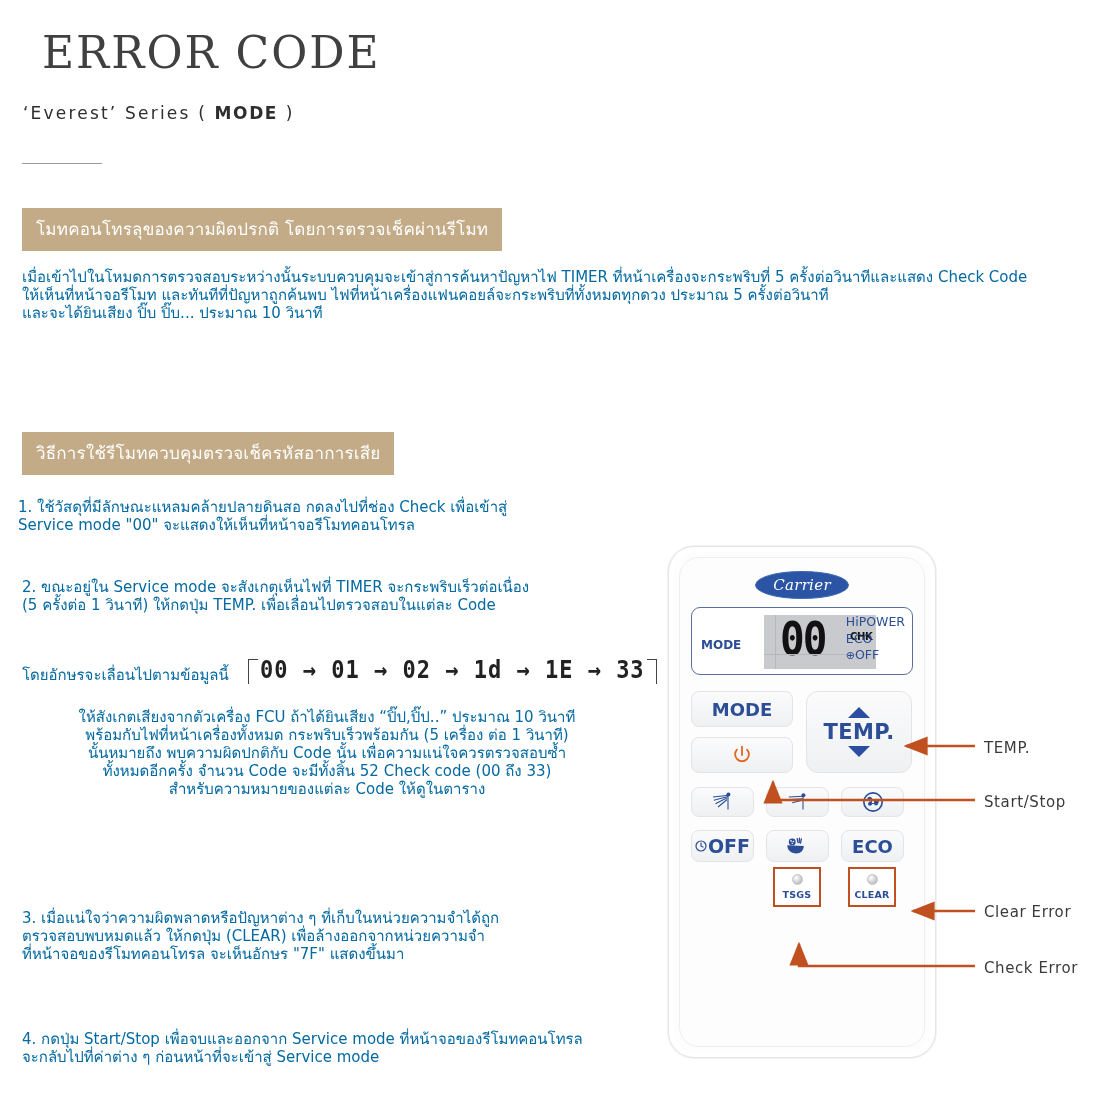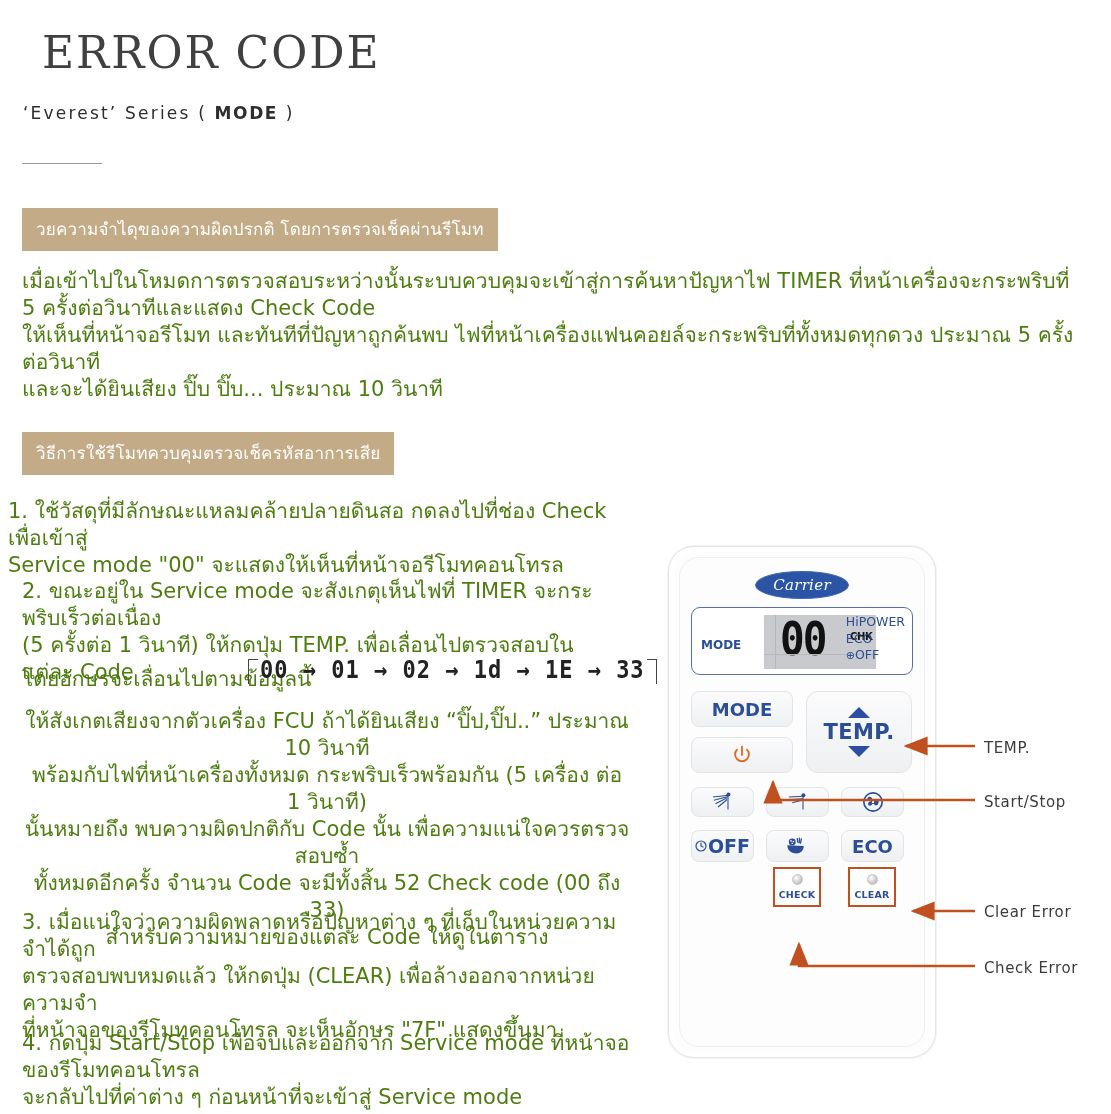--- a/index.html
+++ b/index.html
@@ -39,27 +39,27 @@
     letter-spacing:.2px;
     padding:7px 14px 9px 14px;
     box-sizing:border-box;
     white-space:nowrap;
   }
   #band-1{left:22px;top:208px;}
   #band-2{left:22px;top:432px;}
   
   .para{
     position:absolute;
-    font-size:21px;
-    line-height:27px;
-    color:#4d7c0f;
+    font-size:15px;
+    line-height:18px;
+    color:#0369a1;
     white-space:pre-line;
   }
   #para-intro{left:22px;top:268px;width:1060px;}
-  #para-1{left:8px;top:498px;width:600px;}
+  #para-1{left:18px;top:498px;width:600px;}
   #para-2{left:22px;top:578px;width:600px;}
   #para-seq-label{left:22px;top:666px;}
   #para-3{left:22px;top:708px;width:610px;text-align:center;}
   #para-4{left:22px;top:909px;width:610px;}
   #para-5{left:22px;top:1030px;width:620px;}
 
   
   #seq-wrap{
     position:absolute;left:248px;top:655px;
     display:flex;align-items:center;
@@ -187,21 +187,21 @@
 </style>
 </head>
 <body>
 
 <div id="page-title">ERROR CODE</div>
 
 <div id="subtitle"><span>‘Everest’ Series ( </span><span class="b">MODE</span><span> )</span></div>
 
 <div id="rule"></div>
 
-<div class="band" id="band-1">วยความจำไดุของความผิดปรกติ โดยการตรวจเช็คผ่านรีโมท</div>
+<div class="band" id="band-1">โมทคอนโทรลุของความผิดปรกติ โดยการตรวจเช็คผ่านรีโมท</div>
 
 <div class="para" id="para-intro">เมื่อเข้าไปในโหมดการตรวจสอบระหว่างนั้นระบบควบคุมจะเข้าสู่การค้นหาปัญหาไฟ TIMER ที่หน้าเครื่องจะกระพริบที่ 5 ครั้งต่อวินาทีและแสดง Check Code
 ให้เห็นที่หน้าจอรีโมท และทันทีที่ปัญหาถูกค้นพบ  ไฟที่หน้าเครื่องแฟนคอยล์จะกระพริบที่ทั้งหมดทุกดวง  ประมาณ 5 ครั้งต่อวินาที
 และจะได้ยินเสียง  ปิ๊บ  ปิ๊บ...  ประมาณ 10  วินาที</div>
 
 <div class="band" id="band-2">วิธีการใช้รีโมทควบคุมตรวจเช็ครหัสอาการเสีย</div>
 
 <div class="para" id="para-1">1. ใช้วัสดุที่มีลักษณะแหลมคล้ายปลายดินสอ  กดลงไปที่ช่อง Check เพื่อเข้าสู่
 Service mode "00" จะแสดงให้เห็นที่หน้าจอรีโมทคอนโทรล</div>
 
@@ -325,21 +325,21 @@
         </g>
       </svg>
     </div>
 
     <div class="btn" id="btn-eco">
       <span>ECO</span>
     </div>
 
     <div class="pinhole" id="hole-check">
       <span class="dot"></span>
-      <span class="lbl">CHECK</span>
+      <span class="lbl">TSGS</span>
     </div>
 
     <div class="pinhole" id="hole-clear">
       <span class="dot"></span>
       <span class="lbl">CLEAR</span>
     </div>
   </div>
 </div>
 
 <svg id="annots">

